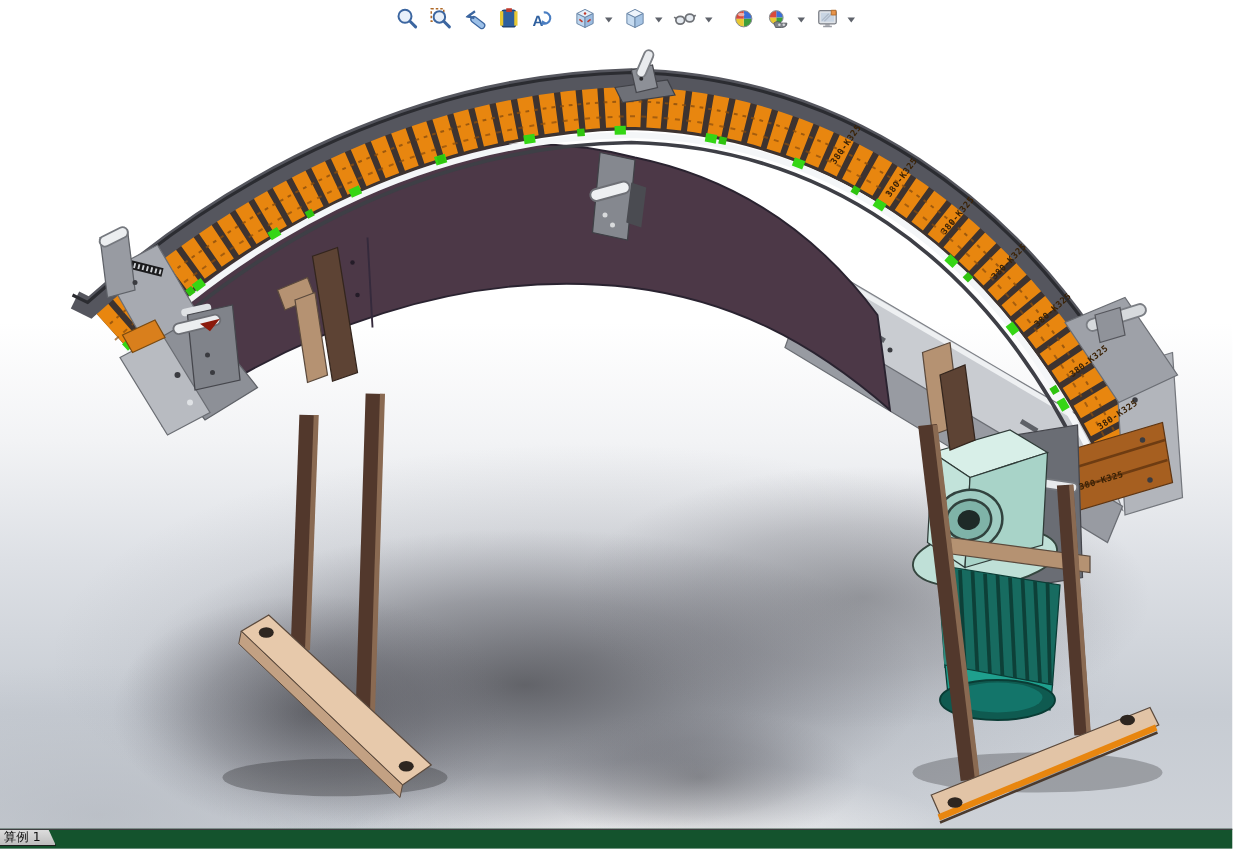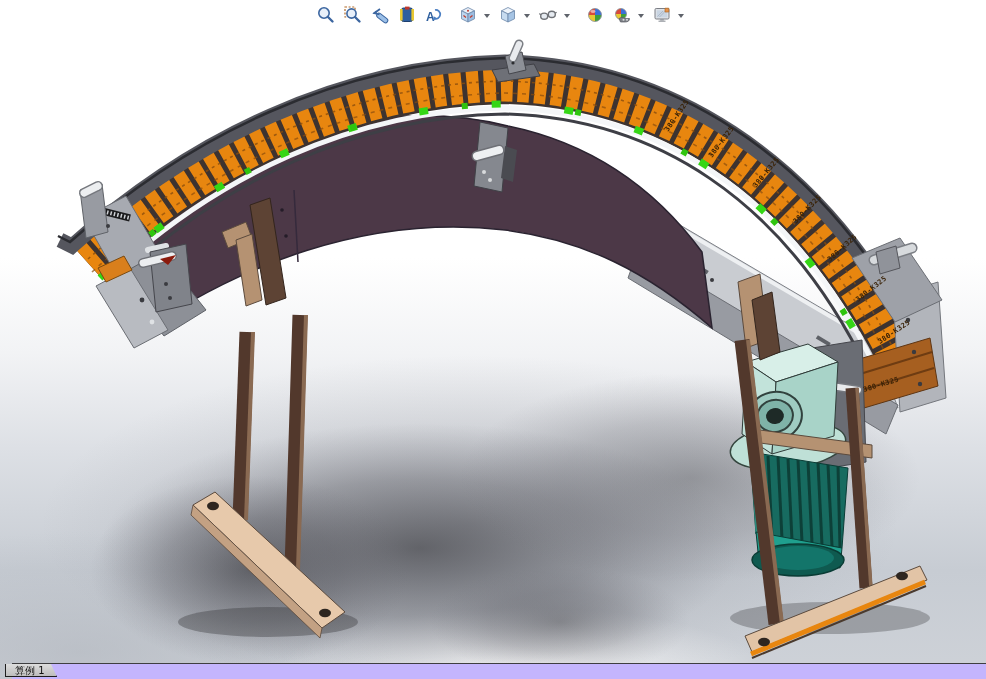--- a/index.html
+++ b/index.html
@@ -27,21 +27,21 @@
     border-radius:3px;
   }
   .grp{margin-left:7px;}
   .dd{
     width:0;height:0;border-left:3.5px solid transparent;border-right:3.5px solid transparent;
     border-top:4px solid #5f636b;margin:2px 3px 0 1px;
   }
   
   .bottombar{
     position:absolute;left:0;right:0;bottom:0;height:15px;
-    background:#c4b5fd;border-top:1px solid #3e3e40;z-index:6;margin-left:12px;
+    background:#14532d;border-top:1px solid #3e3e40;z-index:6;
   }
   .study-tab{
     position:absolute;left:-7px;top:0;height:13px;min-width:52px;
     background:linear-gradient(#dddddd,#bdbdbd);
     border:1px solid #1e1e1e;border-top:none;
     clip-path:polygon(0 0,calc(100% - 6px) 0,100% 100%,0 100%);
     font-size:10px;line-height:13px;color:#111;
     padding:0 10px 0 9px;box-sizing:border-box;
     font-family:"DejaVu Sans","Liberation Sans",sans-serif;
   }

